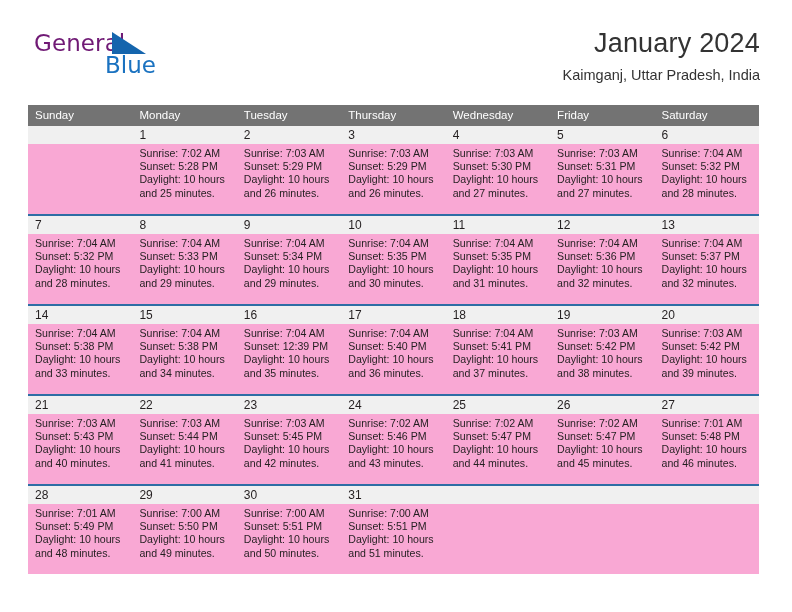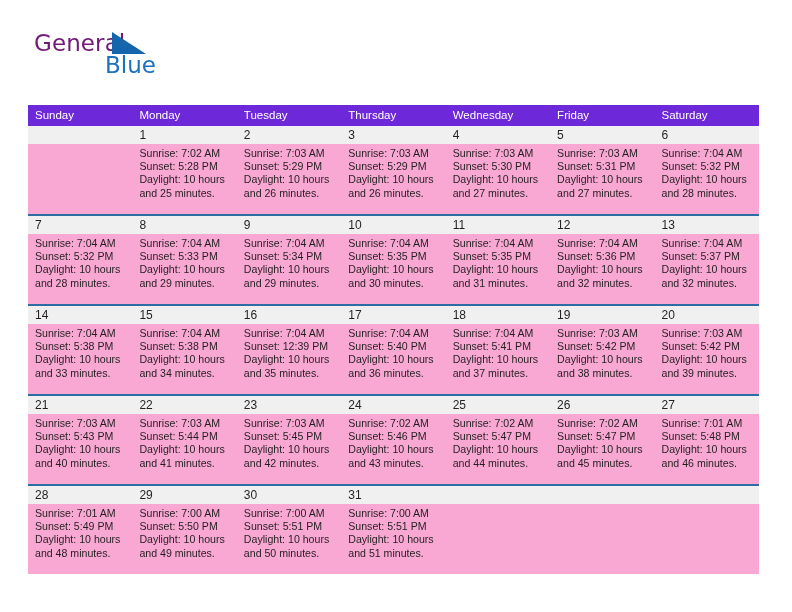--- a/index.html
+++ b/index.html
@@ -92,21 +92,21 @@
 
   
   .calendar {
     position: absolute;
     left: 28px;
     top: 105px;
     width: 731px;
   }
   .weekday-row {
     display: flex;
-    background: #6d28d9;
+    background: #737373;
     height: 21px;
   }
   .weekday {
     flex: 1 1 0;
     color: #ffffff;
     font-size: 11.5px;
     line-height: 21px;
     padding-left: 7px;
     box-sizing: border-box;
     white-space: nowrap;
@@ -157,20 +157,24 @@
 <div class="page">
 
   <div class="header">
 
     <div class="brand">
       <span class="brand-general">General</span>
       <span class="brand-triangle"></span>
       <span class="brand-blue">Blue</span>
     </div>
 
+    <div class="title-block">
+      <div class="cal-title">January 2024</div>
+      <div class="cal-subtitle">Kaimganj, Uttar Pradesh, India</div>
+    </div>
 
   </div>
 
   <div class="calendar">
     <div class="weekday-row" id="weekday-row">
         <div class="weekday">Sunday</div>
         <div class="weekday">Monday</div>
         <div class="weekday">Tuesday</div>
         <div class="weekday">Thursday</div>
         <div class="weekday">Wednesday</div>

